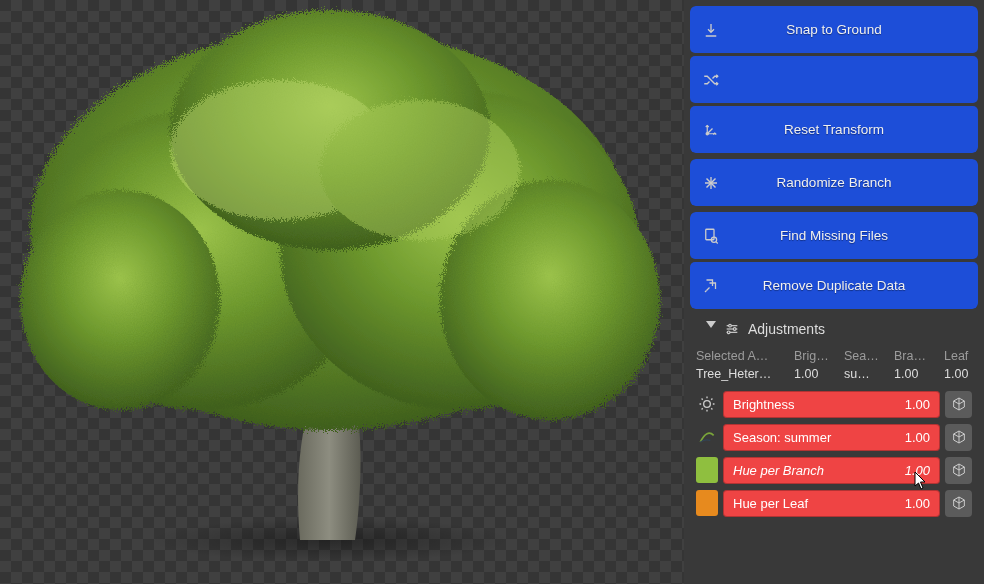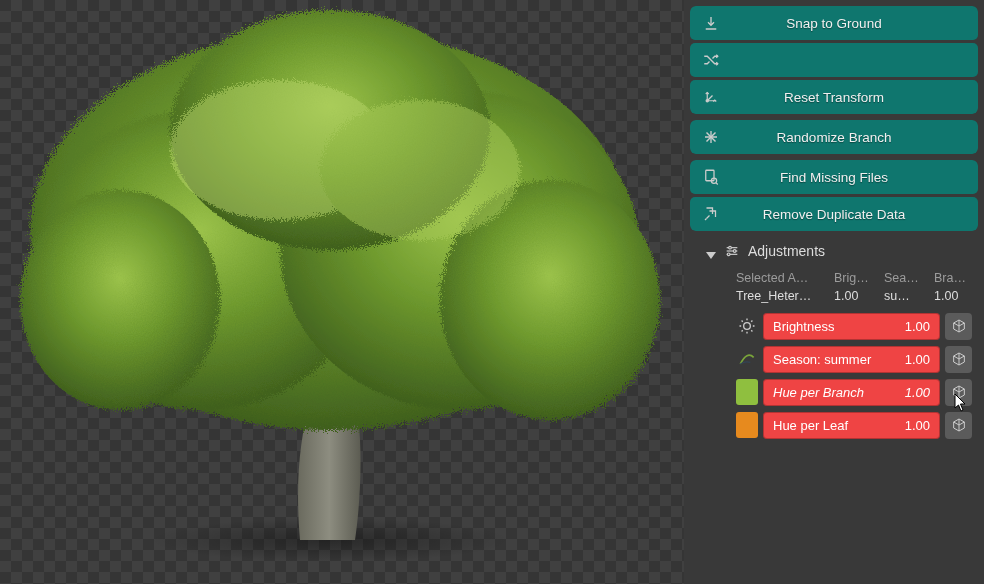--- a/index.html
+++ b/index.html
@@ -26,34 +26,34 @@
 .tree-svg { position:absolute; left:0; top:0; width:680px; height:584px; }
 .side {
   width: 300px;
   padding: 6px 6px 6px 6px;
   background: #393939;
   display: flex; flex-direction: column; gap: 6px;
 }
 .panel-group { display:flex; flex-direction:column; gap:3px; border-radius:6px; overflow:hidden; }
 .btn {
   display:flex; align-items:center;
-  background:#0f766e; color:#eee;
-  height:34px; border-radius:5px;
+  background:#1d4ed8; color:#eee;
+  height:47px; border-radius:5px;
   cursor:pointer; user-select:none;
 }
 .btn .icon-well { width:42px; display:flex; align-items:center; justify-content:center; color:#c8c8c8; }
 .btn .label { flex:1; text-align:center; padding-right:42px; font-size:13.5px; color:#f0f0f0; text-shadow:0 1px 1px rgba(0,0,0,.4); }
 .section-head {
-  display:flex; align-items:flex-end; gap:8px; padding:6px 10px 2px 16px;
+  display:flex; align-items:flex-start; gap:8px; padding:6px 10px 2px 16px;
   color:#ddd; font-size:14px;
 }
 .disclosure { width:0;height:0; display:inline-block; }
 .disclosure.open { border-left:5px solid transparent; border-right:5px solid transparent; border-top:7px solid #ccc; }
 .disclosure.closed { border-top:5px solid transparent; border-bottom:5px solid transparent; border-left:7px solid #ccc; }
-.table { padding:4px 6px 6px 6px;margin-left:40px; }
+.table { padding:4px 6px 6px 6px; }
 .th-row, .td-row { display:flex; gap:6px; font-size:12.5px; }
 .th-row { color:#9c9c9c; margin-bottom:4px; }
 .td-row { color:#ddd; margin-bottom:8px; }
 .col-a { flex: 0 0 92px; overflow:hidden; text-overflow:ellipsis; white-space:nowrap; }
 .col { flex: 0 0 44px; text-align:left; overflow:hidden; text-overflow:ellipsis; white-space:nowrap; }
 .slider-row { display:flex; align-items:center; gap:5px; height:30px; margin-bottom:3px; }
 .swatch { width:22px; height:26px; border-radius:3px; display:flex; align-items:center; justify-content:center; }
 .slider {
   flex:1; height:27px; background:#ef4444; border-radius:4px;
   display:flex; align-items:center; justify-content:space-between;

